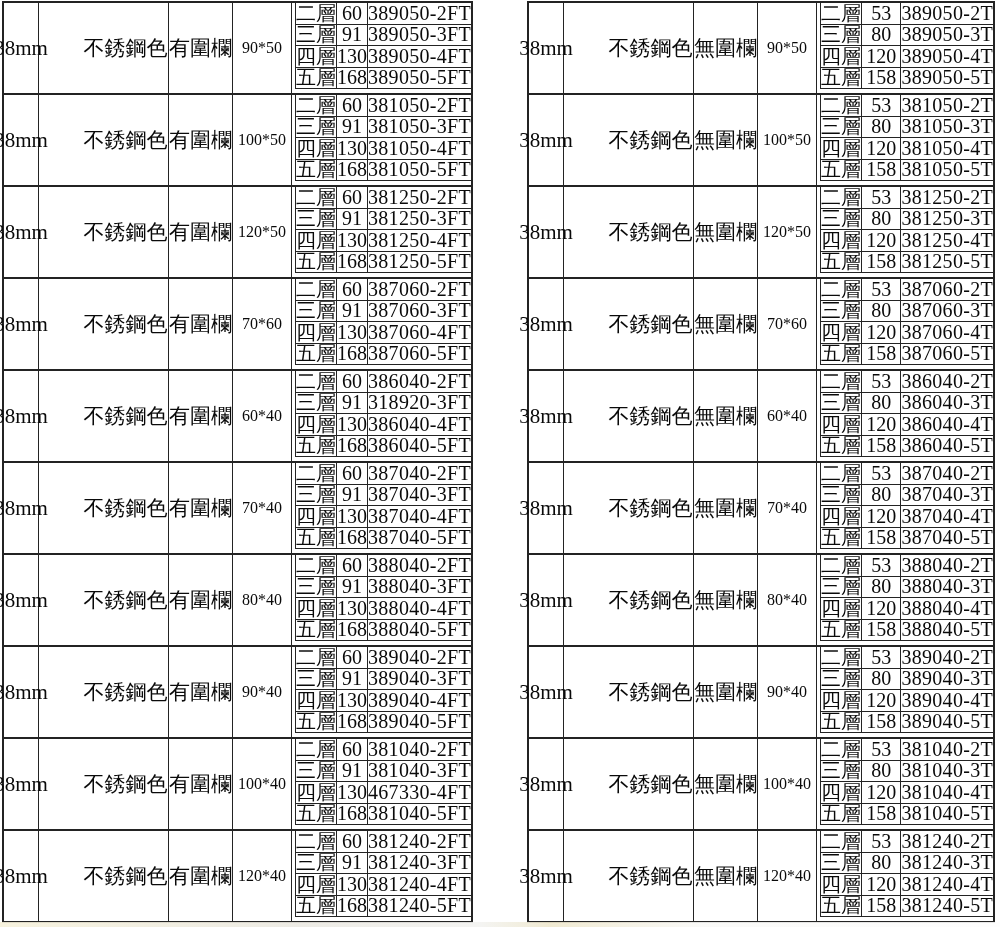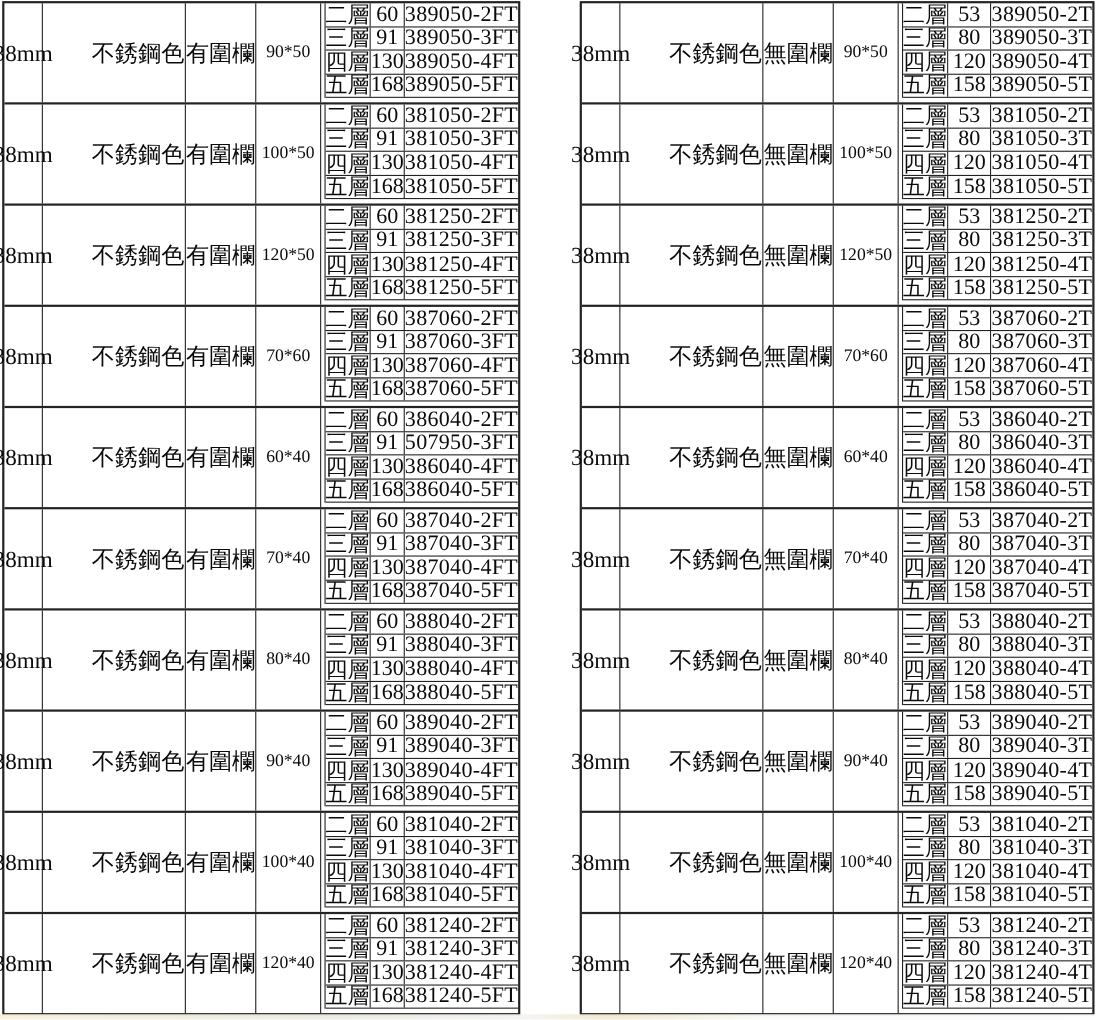--- a/index.html
+++ b/index.html
@@ -234,21 +234,21 @@
       <div class="subtable">
   <div class="subrow">
     <div class="sc c-layer">二層</div>
     <div class="sc c-value">60</div>
     <div class="sc c-code">386040-2FT</div>
   </div>
 
   <div class="subrow">
     <div class="sc c-layer">三層</div>
     <div class="sc c-value">91</div>
-    <div class="sc c-code">507950-3FT</div>
+    <div class="sc c-code">318920-3FT</div>
   </div>
 
   <div class="subrow">
     <div class="sc c-layer">四層</div>
     <div class="sc c-value">130</div>
     <div class="sc c-code">386040-4FT</div>
   </div>
 
   <div class="subrow">
     <div class="sc c-layer">五層</div>
@@ -376,21 +376,21 @@
 
   <div class="subrow">
     <div class="sc c-layer">三層</div>
     <div class="sc c-value">91</div>
     <div class="sc c-code">381040-3FT</div>
   </div>
 
   <div class="subrow">
     <div class="sc c-layer">四層</div>
     <div class="sc c-value">130</div>
-    <div class="sc c-code">381040-4FT</div>
+    <div class="sc c-code">467330-4FT</div>
   </div>
 
   <div class="subrow">
     <div class="sc c-layer">五層</div>
     <div class="sc c-value">168</div>
     <div class="sc c-code">381040-5FT</div>
   </div>
 </div>
     </div>
   </div>

